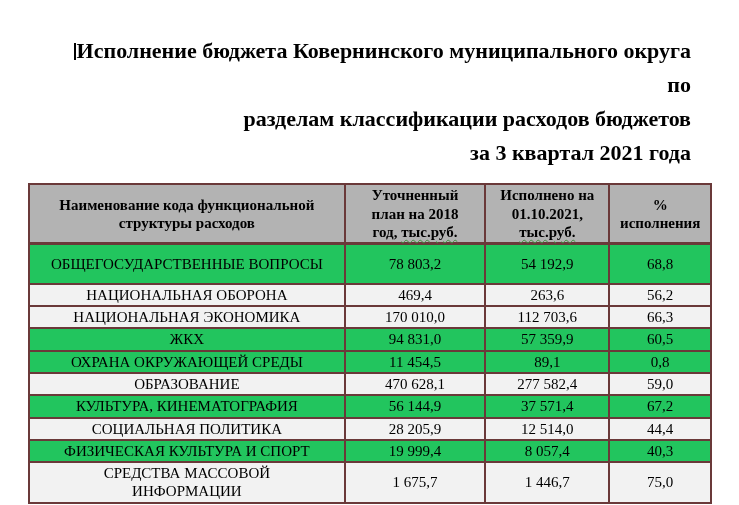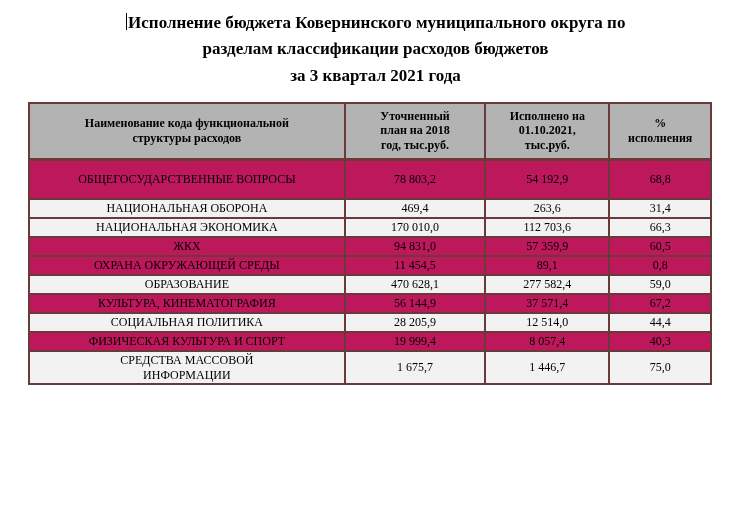--- a/index.html
+++ b/index.html
@@ -9,61 +9,62 @@
     font-family: "Liberation Serif", "DejaVu Serif", serif;
     color: #000;
     overflow: hidden;
   }
   .doc-page {
     width: 739px; height: 505px;
     background: #ffffff;
     position: relative;
   }
   .doc-title {
-    padding-top: 10px;
+    padding-top: 34px;
     margin: 0 48px 0 60px;
-    text-align: center;
-    font-size: 17px;
+    text-align: right;
+    font-size: 22px;
     font-weight: bold;
     line-height: 1.55;
     white-space: pre-line;
   }
   .caret {
     display: inline-block;
     width: 1.5px; height: 17px;
     background: #000;
     vertical-align: -2px;
     margin-right: 1px;
   }
   table.budget {
     border-collapse: collapse;
     table-layout: fixed;
     width: 684px;
     margin: 13px 0 0 28px;
-    font-size: 12px;
+    font-size: 15px;
   }
   table.budget th, table.budget td {
     border: 2px solid #6a3939;
     text-align: center;
     vertical-align: middle;
     padding: 1px 3px;
     line-height: 1.22;
     white-space: pre-line;
   }
   table.budget thead th {
     background: #b3b3b3;
     font-weight: bold;
     height: 56px;
     border-bottom-width: 3px;
   }
-  tr.shade-gray td { background: #be185d; }
+  tr.shade-gray td { background: #22c55e; }
   tr.shade-white td { background: #f2f2f2; }
   tbody tr:first-child td { height: 40px; }
   tbody td { height: 19px; }
   .sq {
+    text-decoration: underline;
     text-decoration-style: wavy;
     text-decoration-color: #3f8f3f;
     text-decoration-thickness: 1px;
     text-underline-offset: 2px;
   }
 </style>
 </head>
 <body>
 
 <div class="doc-page">
@@ -98,21 +99,21 @@
       <td>ОБЩЕГОСУДАРСТВЕННЫЕ ВОПРОСЫ</td>
       <td>78 803,2</td>
       <td>54 192,9</td>
       <td>68,8</td>
     </tr>
 
     <tr class="shade-white">
       <td>НАЦИОНАЛЬНАЯ ОБОРОНА</td>
       <td>469,4</td>
       <td>263,6</td>
-      <td>31,4</td>
+      <td>56,2</td>
     </tr>
 
 
     <tr class="shade-white">
       <td>НАЦИОНАЛЬНАЯ ЭКОНОМИКА</td>
       <td>170 010,0</td>
       <td>112 703,6</td>
       <td>66,3</td>
     </tr>
 

